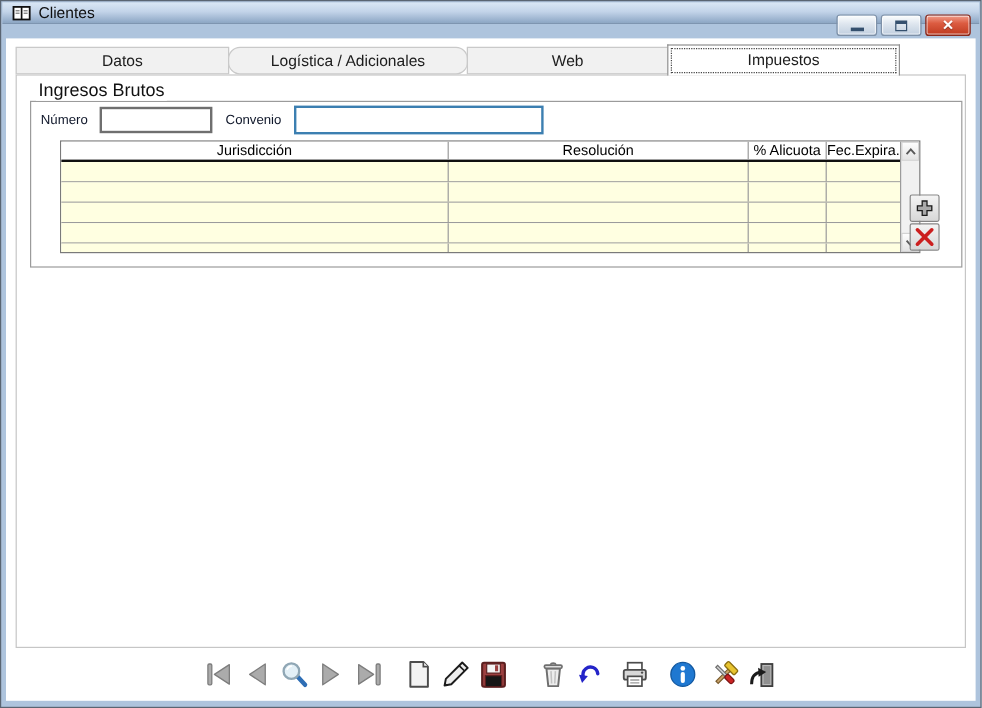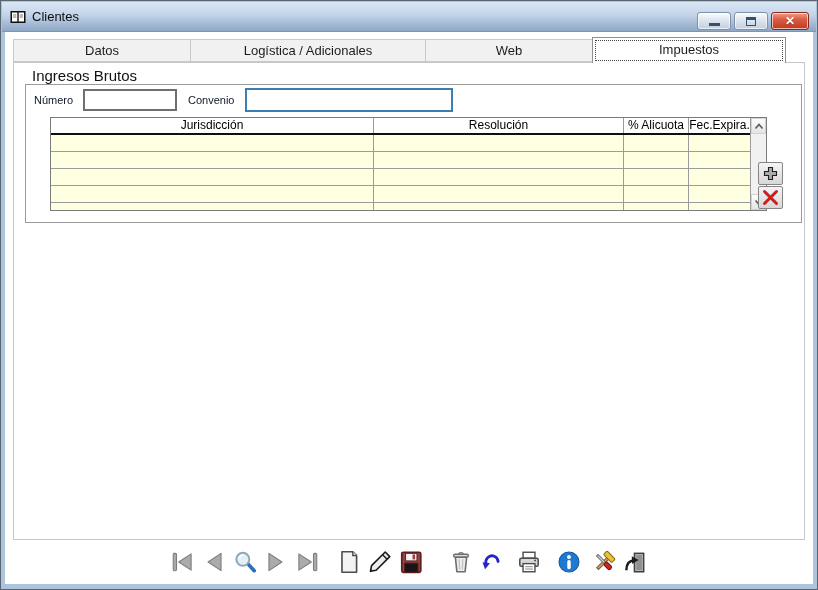--- a/index.html
+++ b/index.html
@@ -1,21 +1,21 @@
 <!DOCTYPE html>
 <html><head>
 <meta charset="utf-8">
 <style>
   * { box-sizing: border-box; margin: 0; padding: 0; }
   html,body { width:818px; height:590px; }
   body { font-family:"Liberation Sans", sans-serif; position:relative; background:#fff; }
 
   
   .window { position:absolute; inset:0; background:#aec4dd; border:1px solid #5a6572; }
-  .titlebar { position:absolute; top:1px; left:1px; right:1px; height:30px;
+  .titlebar { position:absolute; top:1px; left:1px; right:1px; height:18px;
               background:linear-gradient(180deg,#dae7f5 0%,#c3d4e9 45%,#8da7c5 100%);
               border-bottom:1px solid #7e95b0; display:flex; align-items:center; }
   .title-icon { width:16px; height:16px; margin-left:8px; }
   .title-text { margin-left:6px; font-size:13px; color:#0e0e0e; }
   .win-btns { position:absolute; right:7px; top:10px; display:flex; gap:3px; }
   .win-btn { width:34px; height:18px; border-radius:3px; border:1px solid #7e91a8;
              background:linear-gradient(180deg,#fbfdfe 0%,#dde5ee 45%,#c1cfdf 100%);
              display:flex; align-items:center; justify-content:center;
              box-shadow:inset 0 0 0 1px rgba(255,255,255,.65); }
   .win-btn.close { width:38px; border-color:#8a281a;
@@ -26,21 +26,21 @@
 
   
   .client { position:absolute; left:4px; right:4px; top:31px; bottom:5px; background:#fff; }
 
   
   .tabstrip { position:absolute; left:8px; top:5px; height:27px; display:flex; z-index:2; }
   .tab { height:23px; margin-top:2px; background:#f1f1f1; border:1px solid #c9c9c9;
          margin-left:-1px; font-size:13px; color:#1c1c1c; text-align:center; line-height:21px; }
   .tab:first-child { margin-left:0; }
   .tab-datos { width:178px; }
-  .tab-logistica { width:236px; }
+  .tab-logistica { width:200px;border-radius:10px; }
   .tab-impuestos { width:194px; }
   .tab-web { width:168px; }
   .tab.active { height:26px; margin-top:0; background:#fff; border:1px solid #8f8f8f;
                 border-bottom:0; line-height:24px; position:relative; z-index:3; }
   .tab.active::after { content:""; position:absolute; inset:2px; border:1px dotted #444; pointer-events:none; }
 
   
   .page { position:absolute; left:8px; right:8px; top:30px; bottom:44px;
           border:1px solid #c6c6c6; background:#fff; }
 

